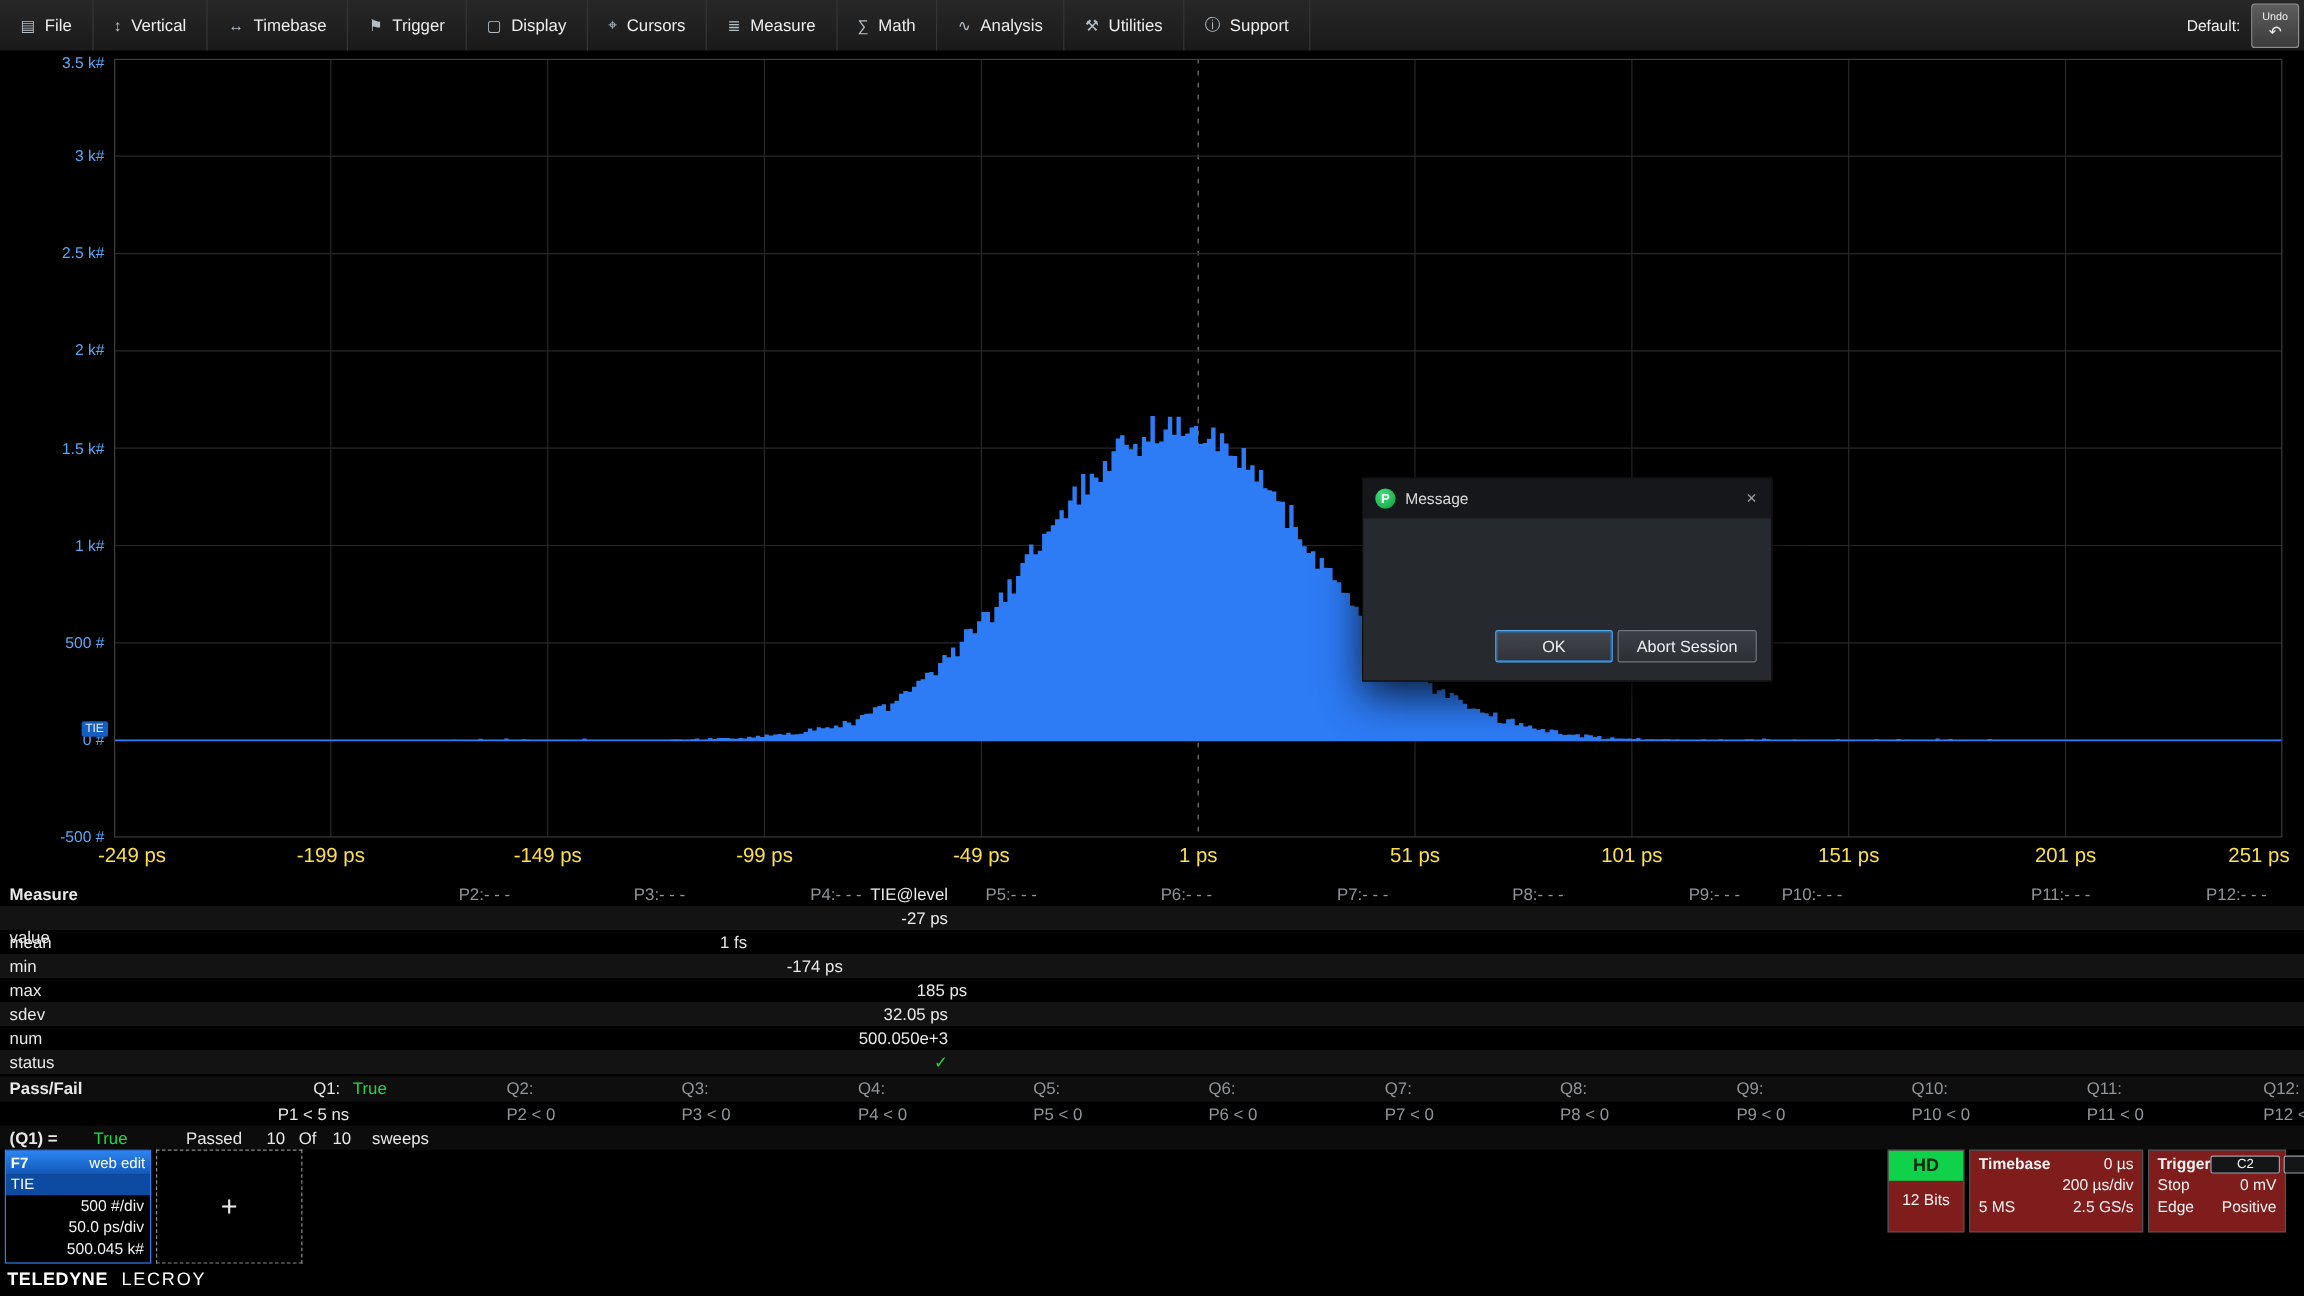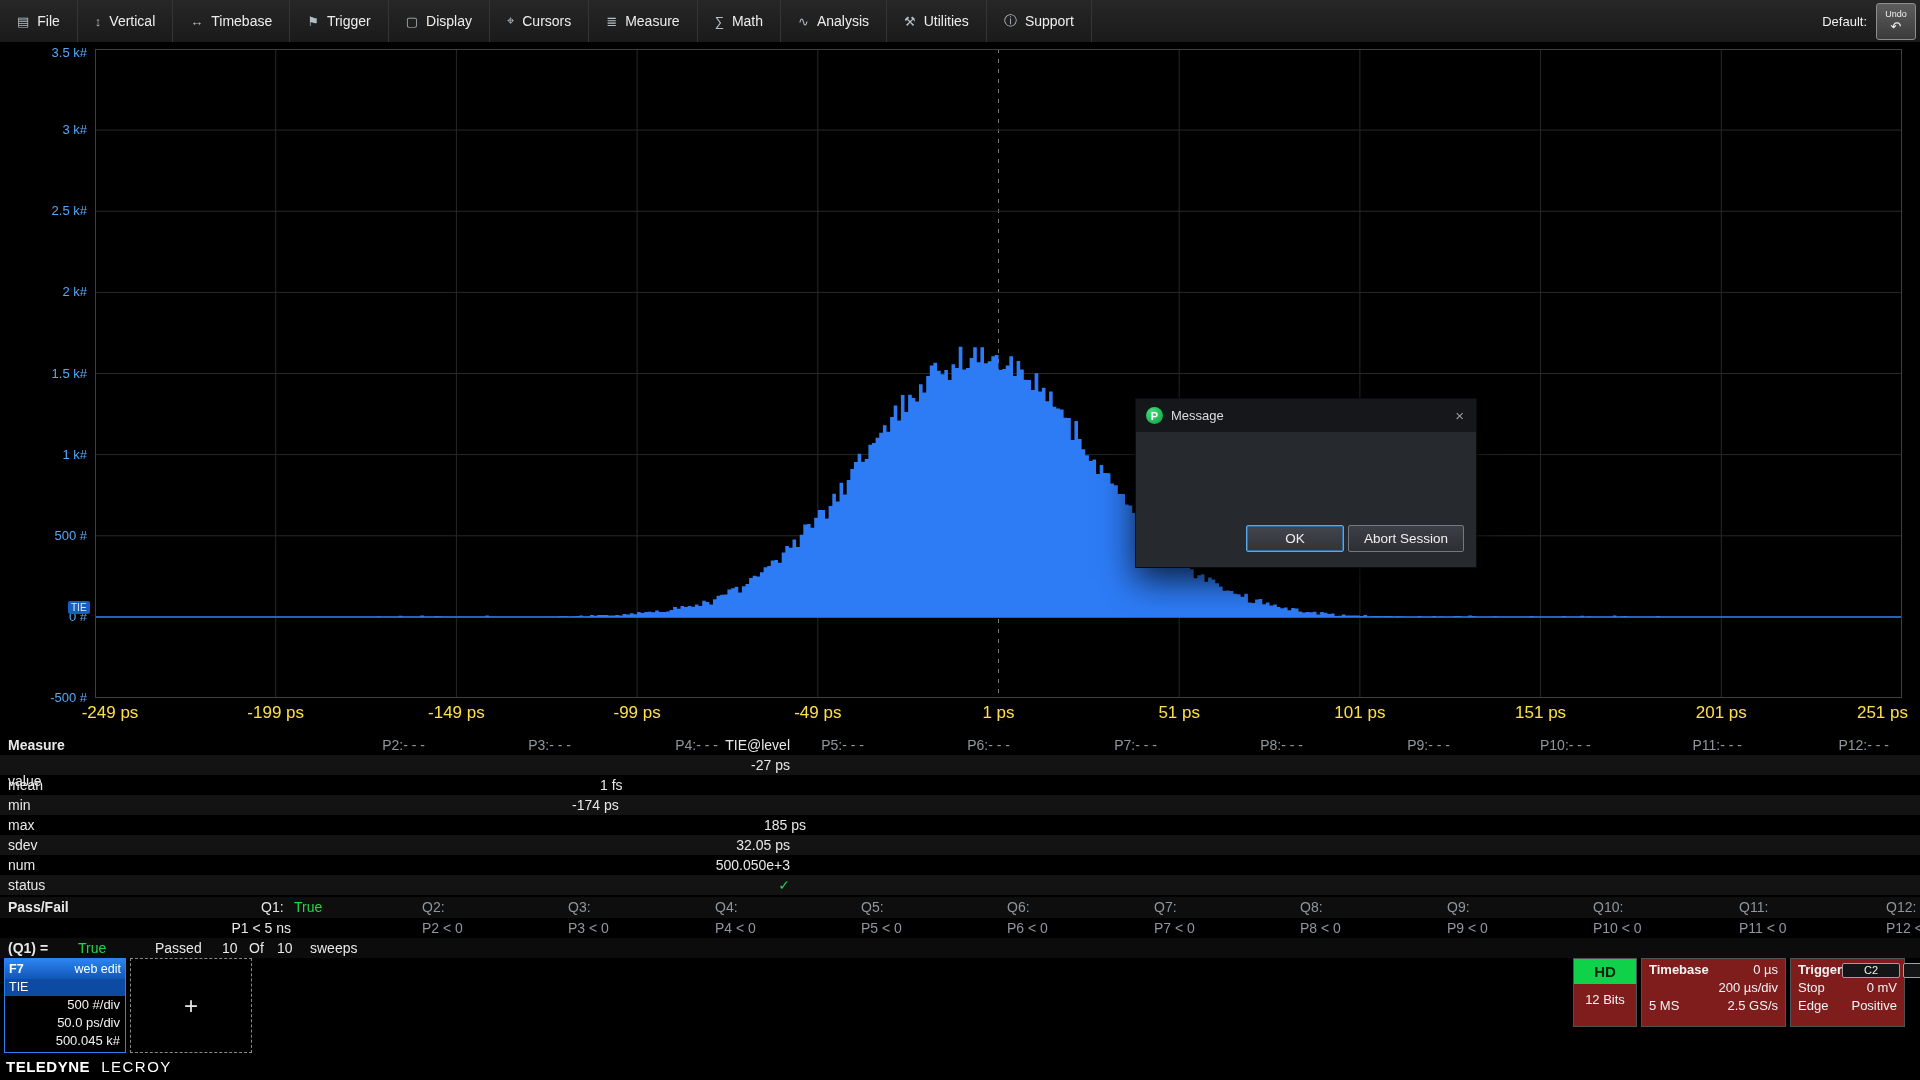--- a/index.html
+++ b/index.html
@@ -181,35 +181,35 @@
         <span class="tcell bold" style="left: 8px;">Measure</span>
         <span class="tcell" style="left: 600px; width: 190px; text-align: right;">TIE@level</span>
         <span class="tcell dim" style="left: 325px; width: 100px; text-align: right;">P2:- - -</span>
         <span class="tcell dim" style="left: 471px; width: 100px; text-align: right;">P3:- - -</span>
         <span class="tcell dim" style="left: 618px; width: 100px; text-align: right;">P4:- - -</span>
         <span class="tcell dim" style="left: 764px; width: 100px; text-align: right;">P5:- - -</span>
         <span class="tcell dim" style="left: 910px; width: 100px; text-align: right;">P6:- - -</span>
         <span class="tcell dim" style="left: 1057px; width: 100px; text-align: right;">P7:- - -</span>
         <span class="tcell dim" style="left: 1203px; width: 100px; text-align: right;">P8:- - -</span>
         <span class="tcell dim" style="left: 1350px; width: 100px; text-align: right;">P9:- - -</span>
-        <span class="tcell dim" style="left: 1540px; width: 100px; text-align: left;">P10:- - -</span>
+        <span class="tcell dim" style="left: 1460px; width: 100px; text-align: center;">P10:- - -</span>
         <span class="tcell dim" style="left: 1642px; width: 100px; text-align: right;">P11:- - -</span>
         <span class="tcell dim" style="left: 1789px; width: 100px; text-align: right;">P12:- - -</span>
       </div>
       <div class="trow" style="top: 755px; background: rgb(19, 19, 19);">
         <span class="tcell" style="left: 8px; margin-top: 16px;">value</span>
         <span class="tcell" style="left: 600px; width: 190px; text-align: right;">-27 ps</span>
       </div>
       <div class="trow" style="top: 775px;">
         <span class="tcell" style="left: 8px;">mean</span>
         <span class="tcell" style="left: 600px; width: 190px; text-align: left;">1 fs</span>
       </div>
       <div class="trow" style="top: 795px; background: rgb(19, 19, 19);">
         <span class="tcell" style="left: 8px;">min</span>
-        <span class="tcell" style="left: 572px; width: 190px; text-align: left;">-174 ps</span>
+        <span class="tcell" style="left: 584px; width: 190px; text-align: center;">-174 ps</span>
       </div>
       <div class="trow" style="top: 815px;">
         <span class="tcell" style="left: 8px;">max</span>
         <span class="tcell" style="left: 616px; width: 190px; text-align: right;">185 ps</span>
       </div>
       <div class="trow" style="top: 835px; background: rgb(19, 19, 19);">
         <span class="tcell" style="left: 8px;">sdev</span>
         <span class="tcell" style="left: 600px; width: 190px; text-align: right;">32.05 ps</span>
       </div>
       <div class="trow" style="top: 855px;">

